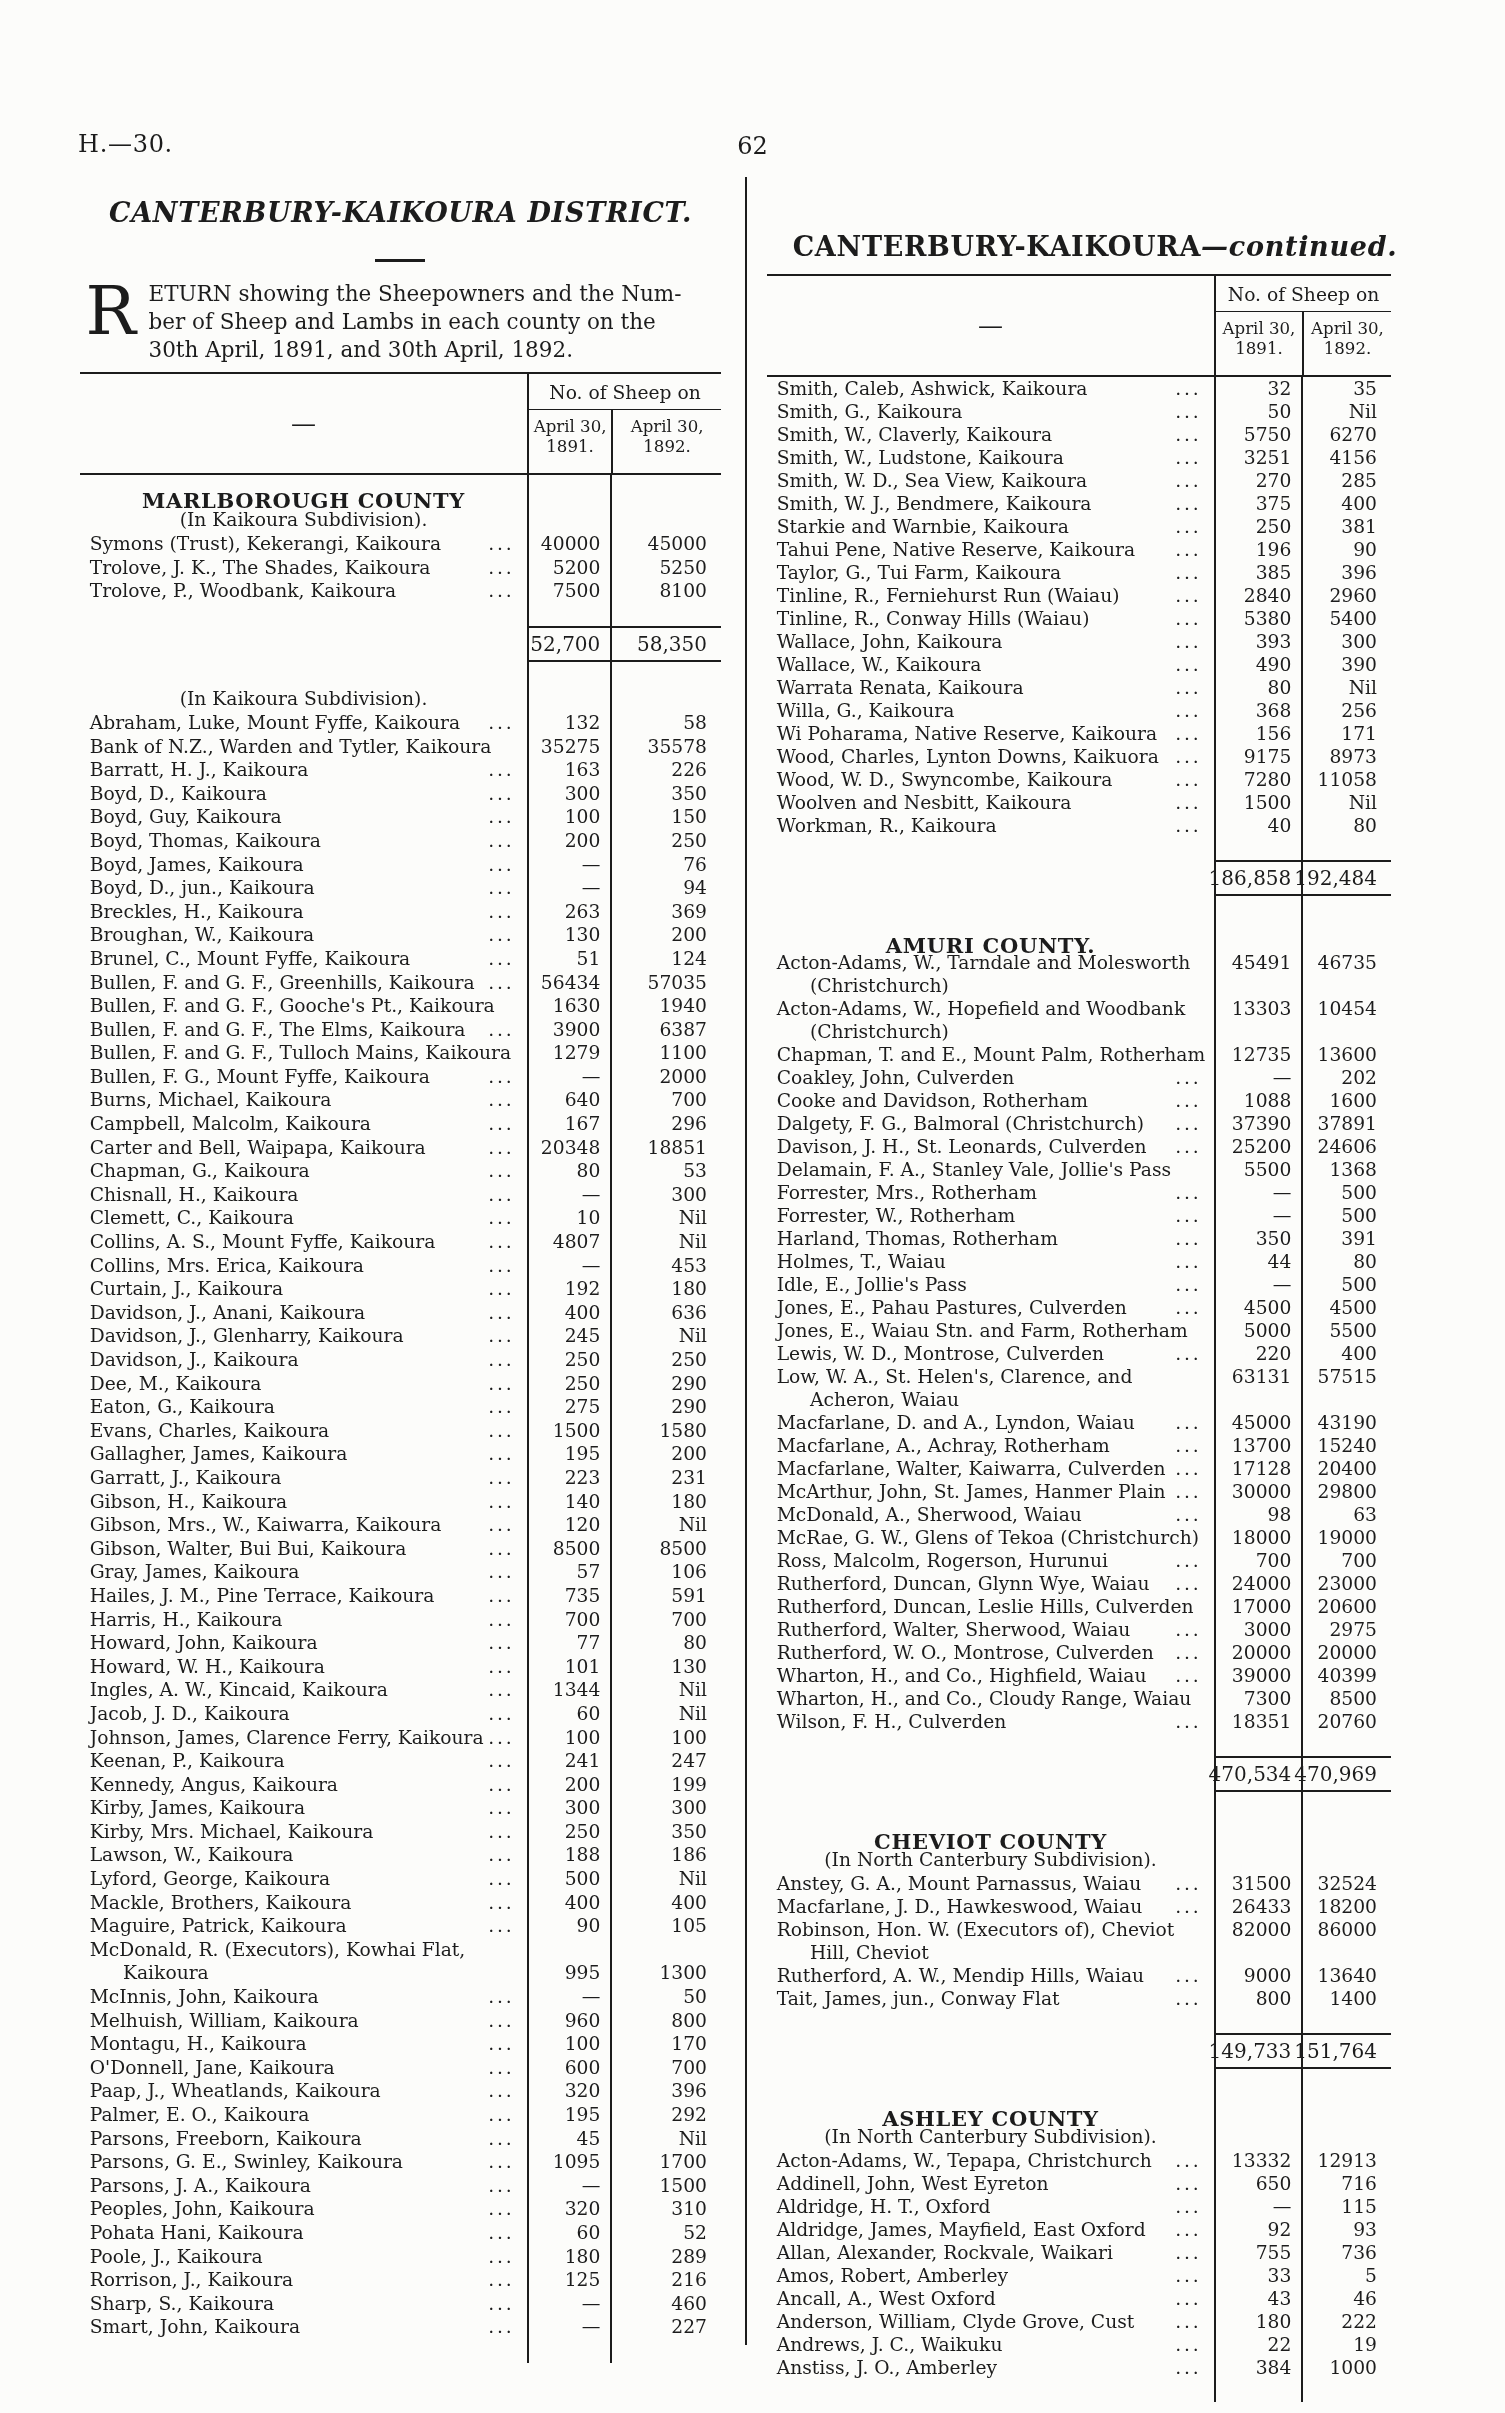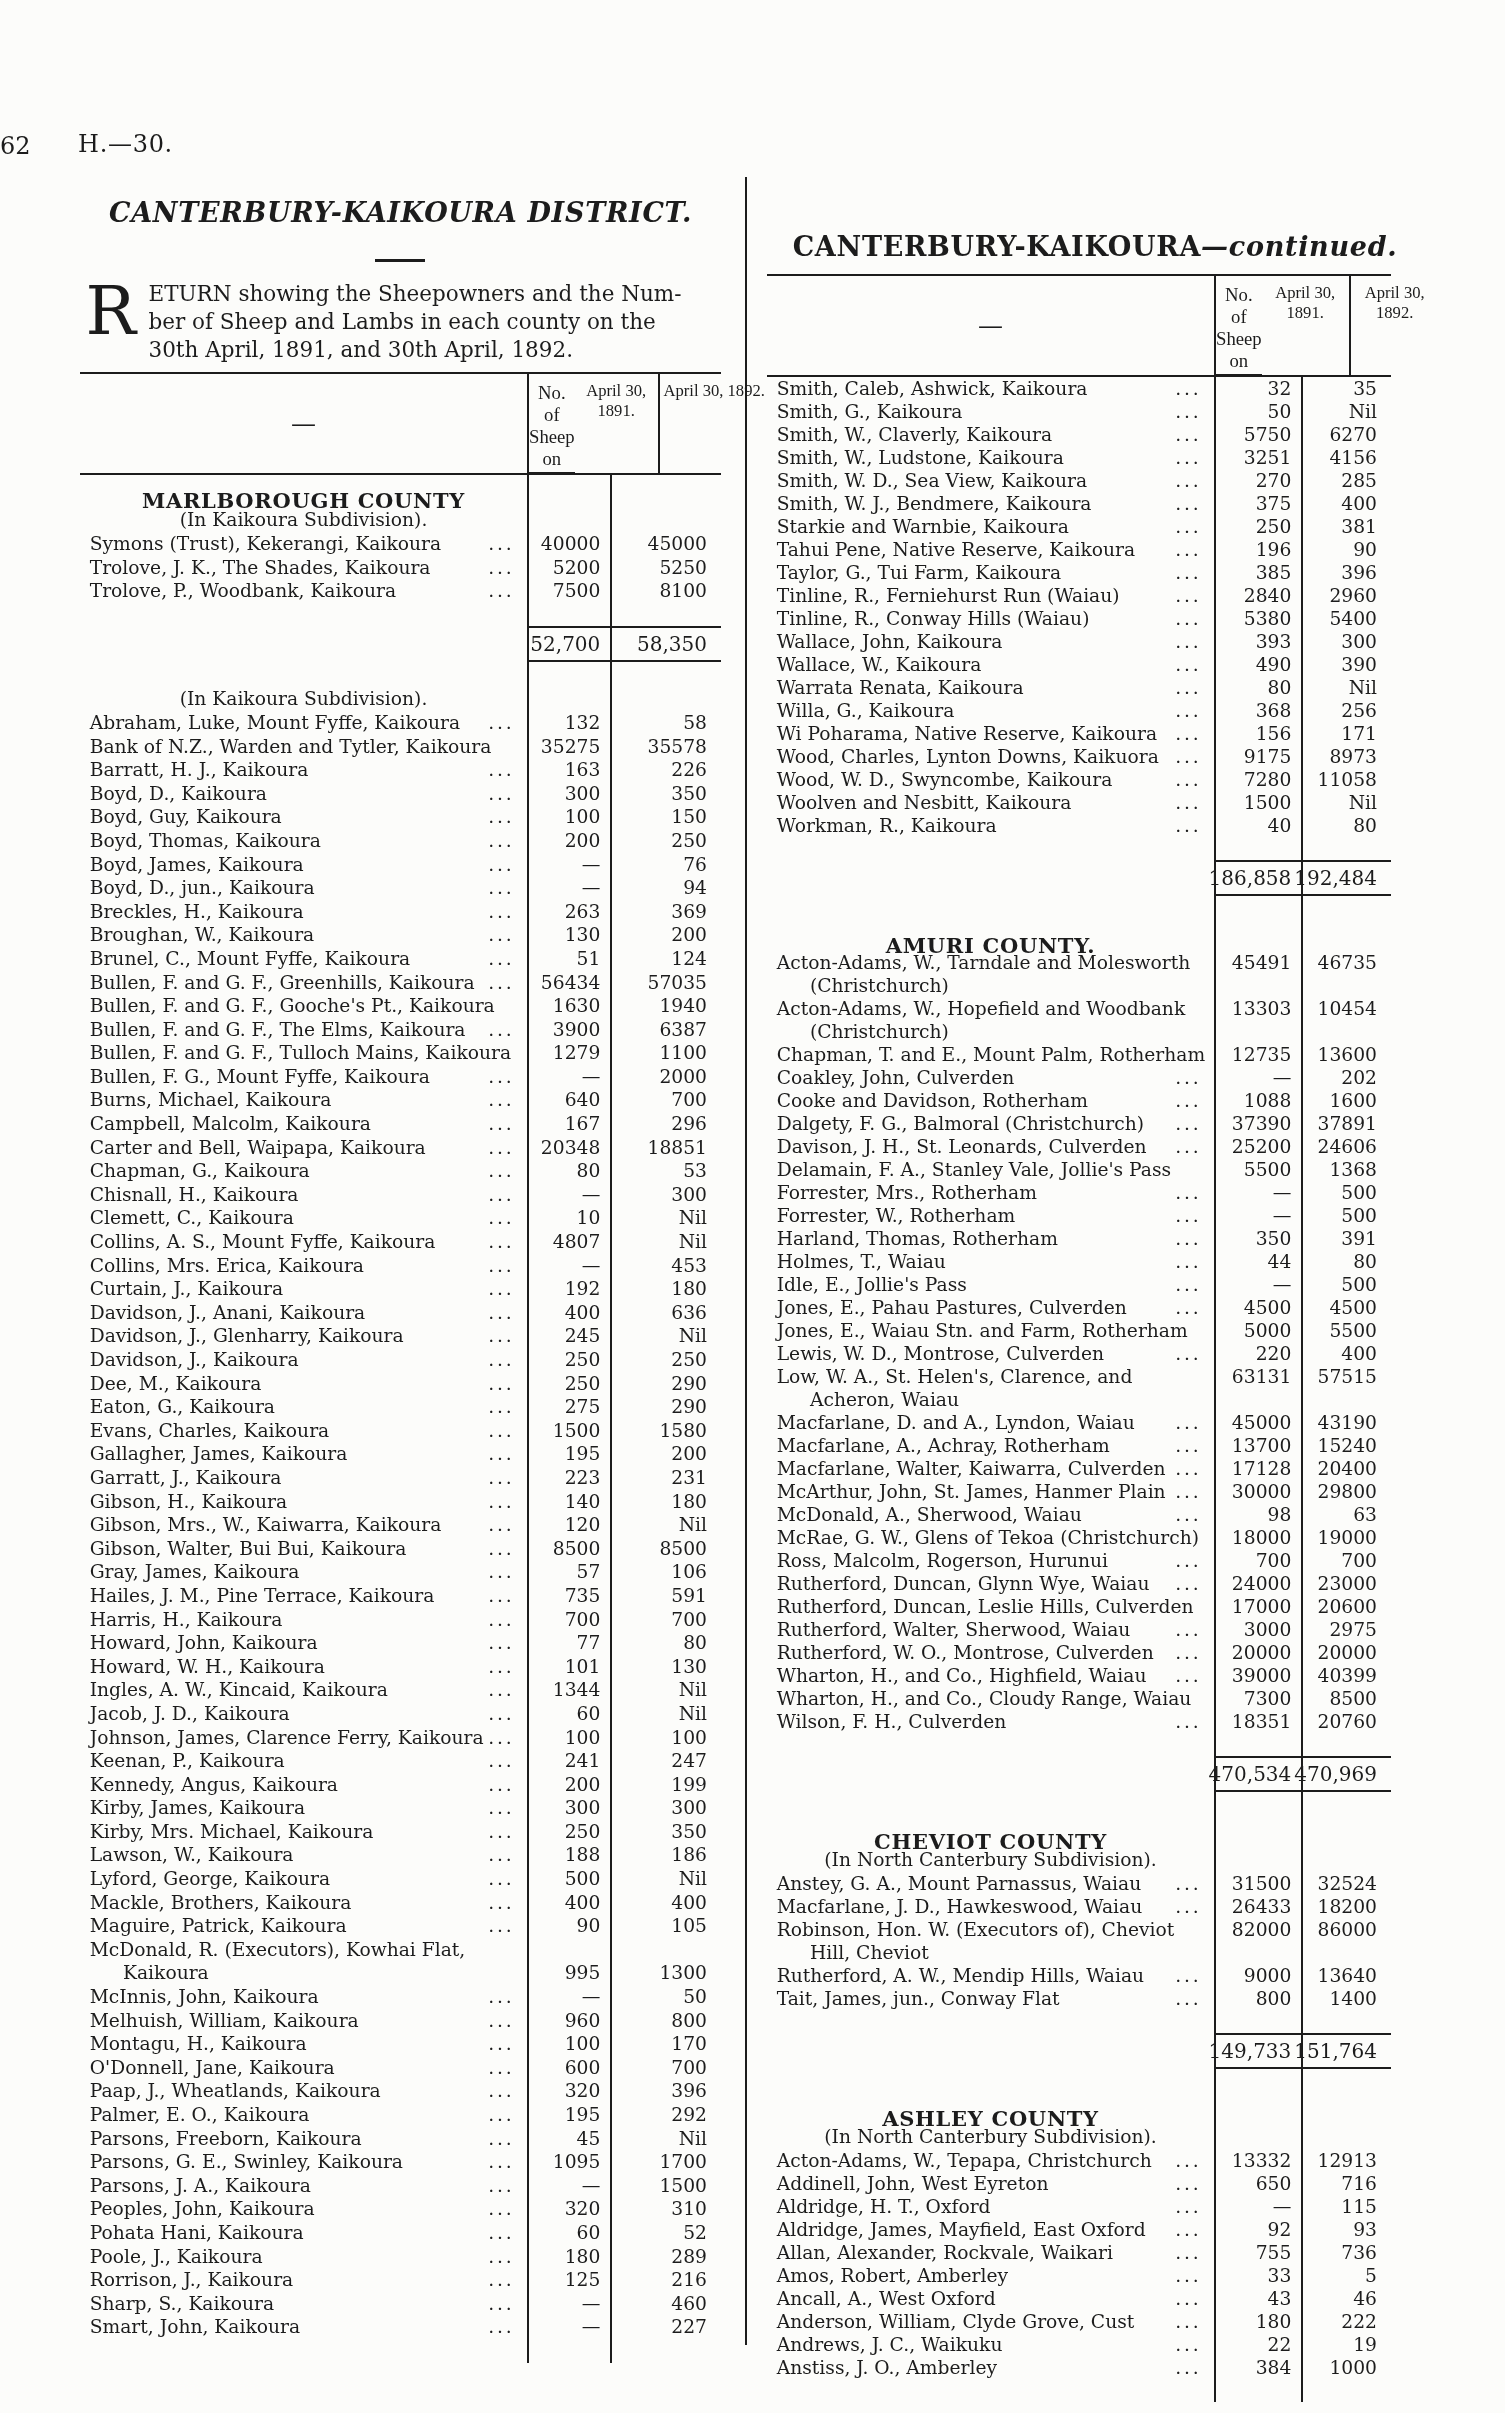--- a/index.html
+++ b/index.html
@@ -12,21 +12,21 @@
     width:1505px;height:2413px;
     background:var(--paper);
     color:var(--ink);
     font-family:"DejaVu Serif","Liberation Serif",serif;
     overflow:hidden;
   }
   *{box-sizing:border-box;}
 
   
   .doc-ref{position:absolute;left:78px;top:130px;font-size:24px;letter-spacing:0.7px;}
-  .page-num{position:absolute;left:0;top:132px;width:1505px;font-size:24px;}
+  .page-num{position:absolute;left:0;top:132px;width:1505px;text-align:center;font-size:24px;}
   .col-divider{position:absolute;left:745px;top:177px;width:2.1px;height:2168px;background:var(--ink);}
 
   
   .l-title{position:absolute;left:80px;top:197px;width:641px;margin:0;text-align:center;
            font-size:27px;font-weight:bold;letter-spacing:0.7px;white-space:nowrap;font-style:italic;}
   .title-dash{position:absolute;left:375px;top:259px;width:50px;height:2.8px;background:var(--ink);}
   .intro{position:absolute;left:80px;top:280px;width:648px;margin:0;font-size:21.5px;line-height:28px;}
   .dropcap{float:left;font-size:67px;line-height:54px;padding:4.2px 12.5px 0 5.5px;}
 
   
@@ -34,21 +34,21 @@
            font-size:27px;font-weight:bold;letter-spacing:0.7px;white-space:nowrap;}
   .r-title .cont{font-style:italic;font-weight:bold;}
 
   
   .sheet-table{position:absolute;border-top:2.8px solid var(--ink);}
   #left-table{left:80px;top:372px;width:641px;--w1:83px;--w2:111px;--rh:23.6px;}
   #right-table{left:767px;top:274px;width:624px;--w1:87px;--w2:90px;--rh:23px;}
 
   .t-header{display:flex;border-bottom:2.8px solid var(--ink);height:101px;}
   .th-name{flex:1;display:flex;align-items:center;justify-content:center;font-size:25px;}
-  .th-nums{width:calc(var(--w1) + var(--w2));border-left:2.1px solid var(--ink);display:flex;font-family:Liberation Serif, serif;}
+  .th-nums{width:calc(var(--w1) + var(--w2));border-left:2.1px solid var(--ink);display:flex;flex-direction:column;}
   .th-group{text-align:center;font-size:18.7px;padding:8.3px 0 5.5px;border-bottom:1.4px solid var(--ink);}
   .th-cols{flex:1;display:flex;}
   .th-col{width:var(--w1);text-align:center;font-size:16.6px;line-height:1.2;padding-top:7px;}
   .th-col.thc2{width:var(--w2);border-left:2.1px solid var(--ink);}
 
   .t-row{display:flex;min-height:var(--rh);line-height:var(--rh);font-size:18.7px;}
   .c-name{flex:1;display:flex;align-items:center;padding-left:9.7px;white-space:nowrap;}
   .c-name.center{justify-content:center;padding-left:0;}
   .c-name.indent{padding-left:43px;}
   .c-dots{margin-left:auto;padding-right:12.5px;letter-spacing:2.8px;}

